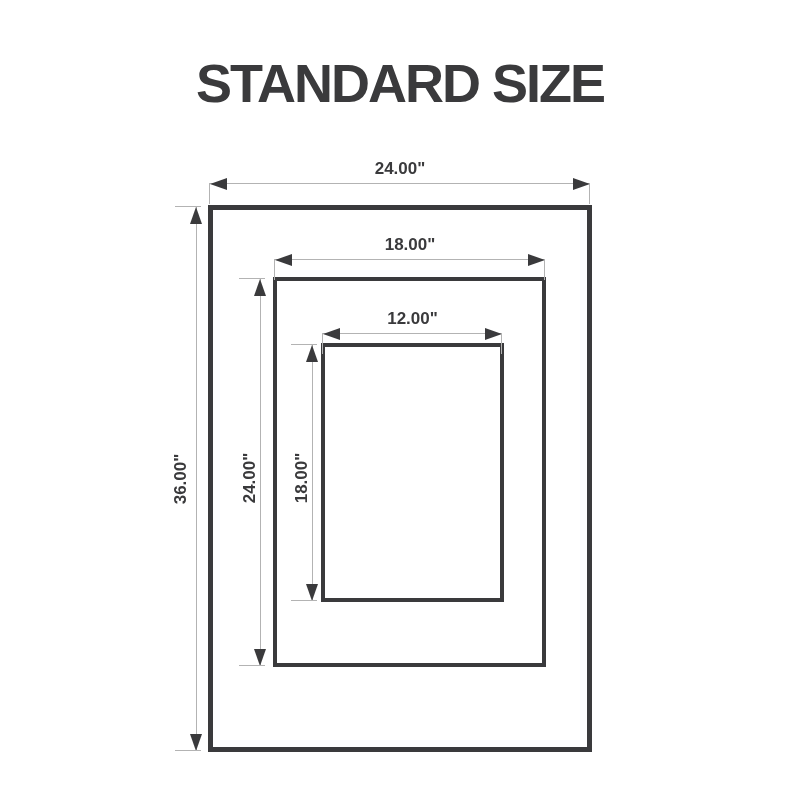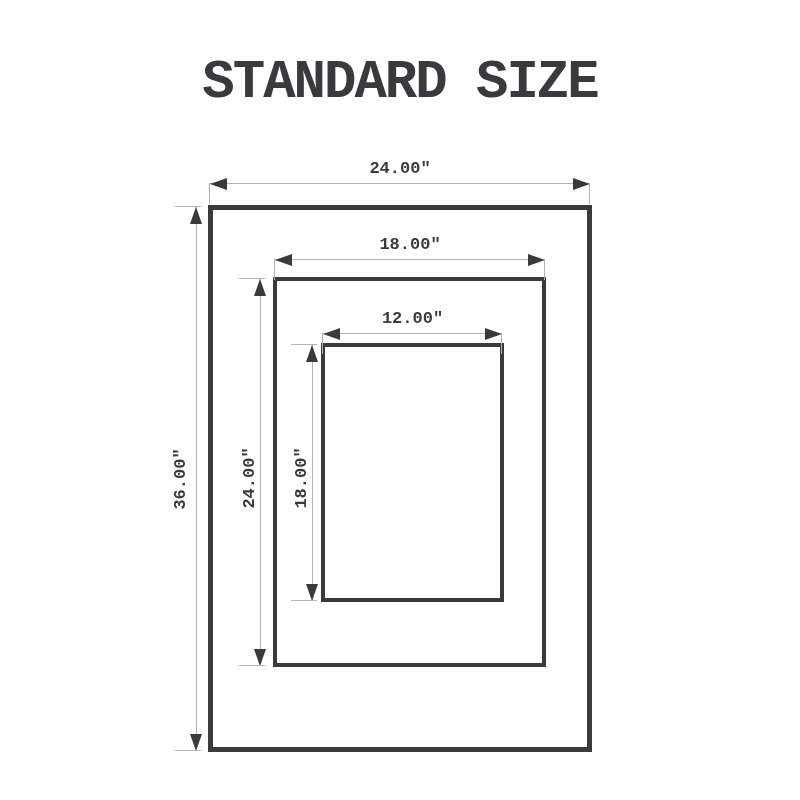--- a/index.html
+++ b/index.html
@@ -5,21 +5,21 @@
   :root{
     --ink:#3a3a3c;
     --dim:#b3b3b3;
   }
   html,body{margin:0;padding:0;background:#fff;}
   .page{
     position:relative;
     width:800px;height:800px;
     background:#ffffff;
     overflow:hidden;
-    font-family:Liberation Mono, monospace;
+    font-family:Liberation Sans, sans-serif;
   }
   .title{
     position:absolute;
     left:0;top:52px;width:800px;
     text-align:center;
     font-size:54px;
     font-weight:700;
     letter-spacing:-2px;
     color:var(--ink);
     white-space:nowrap;

